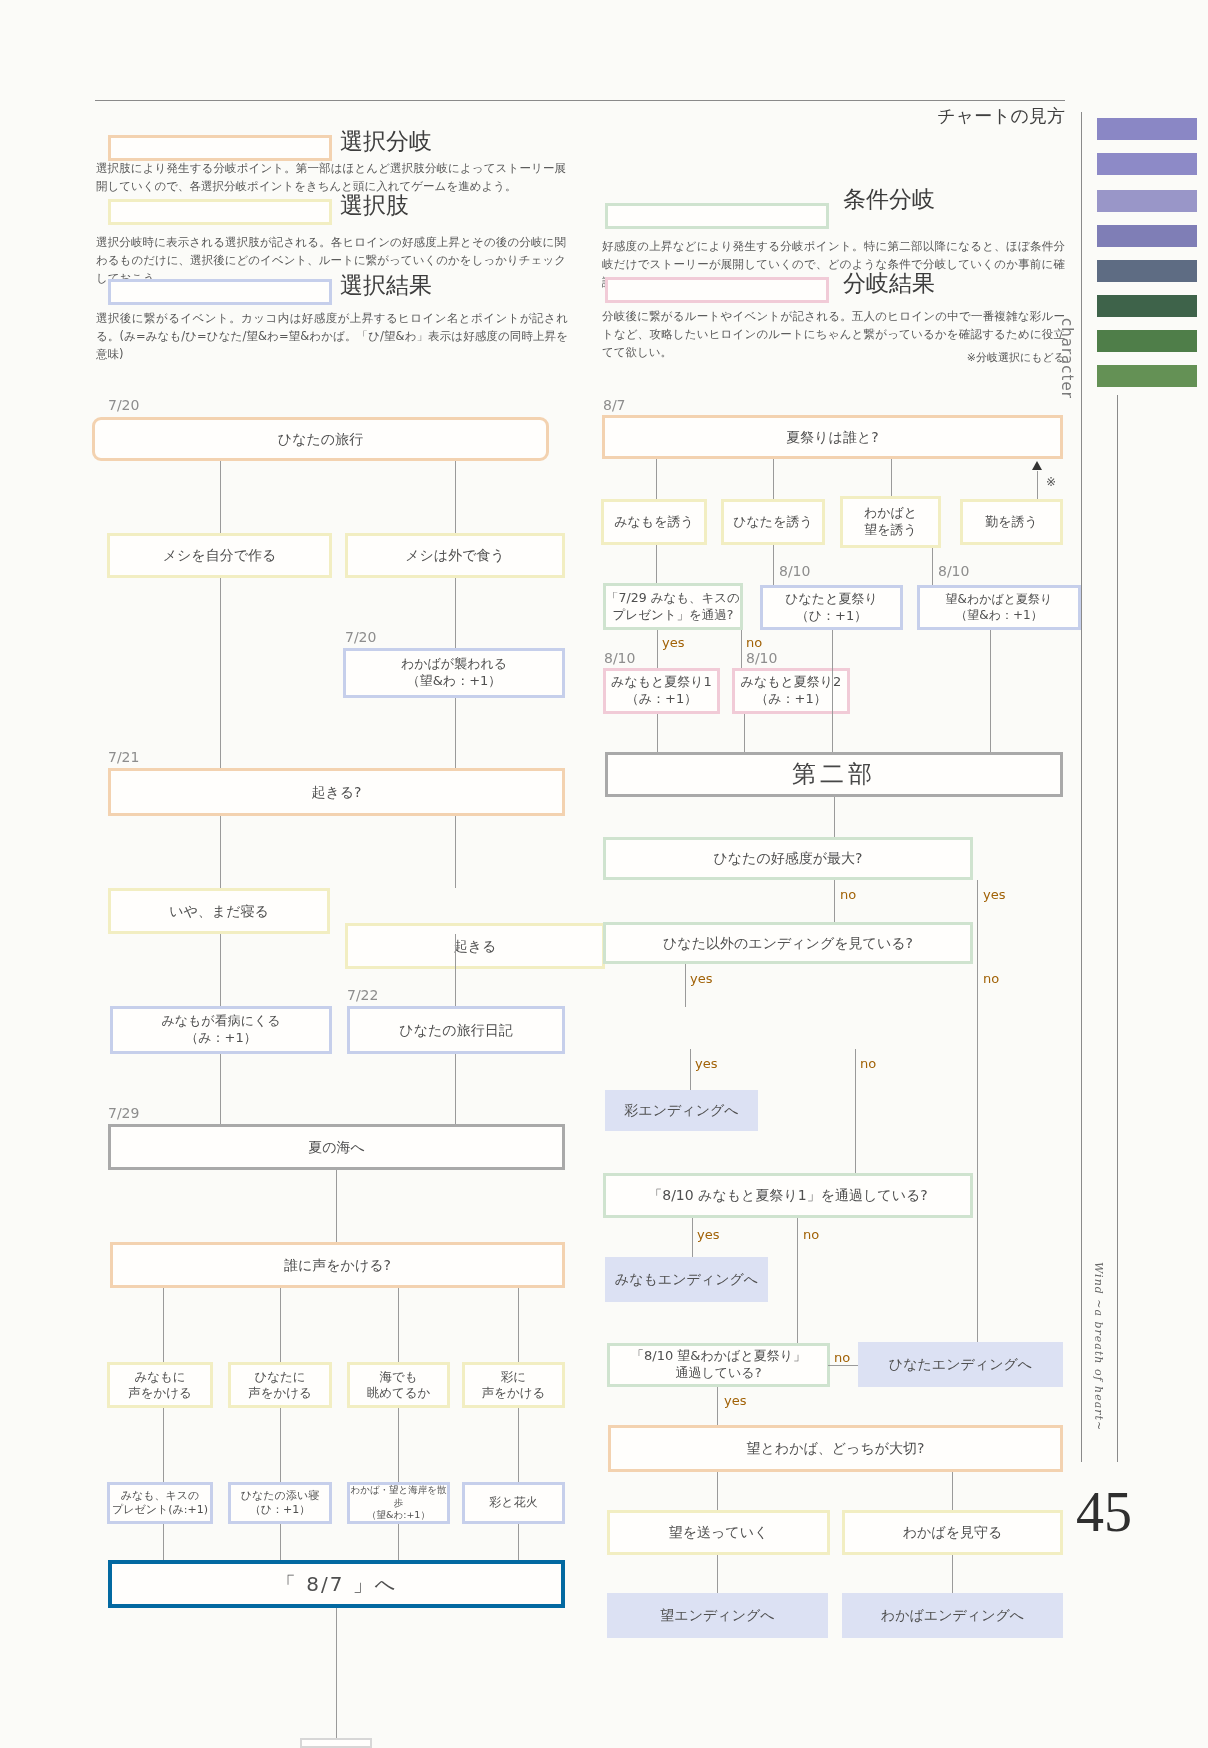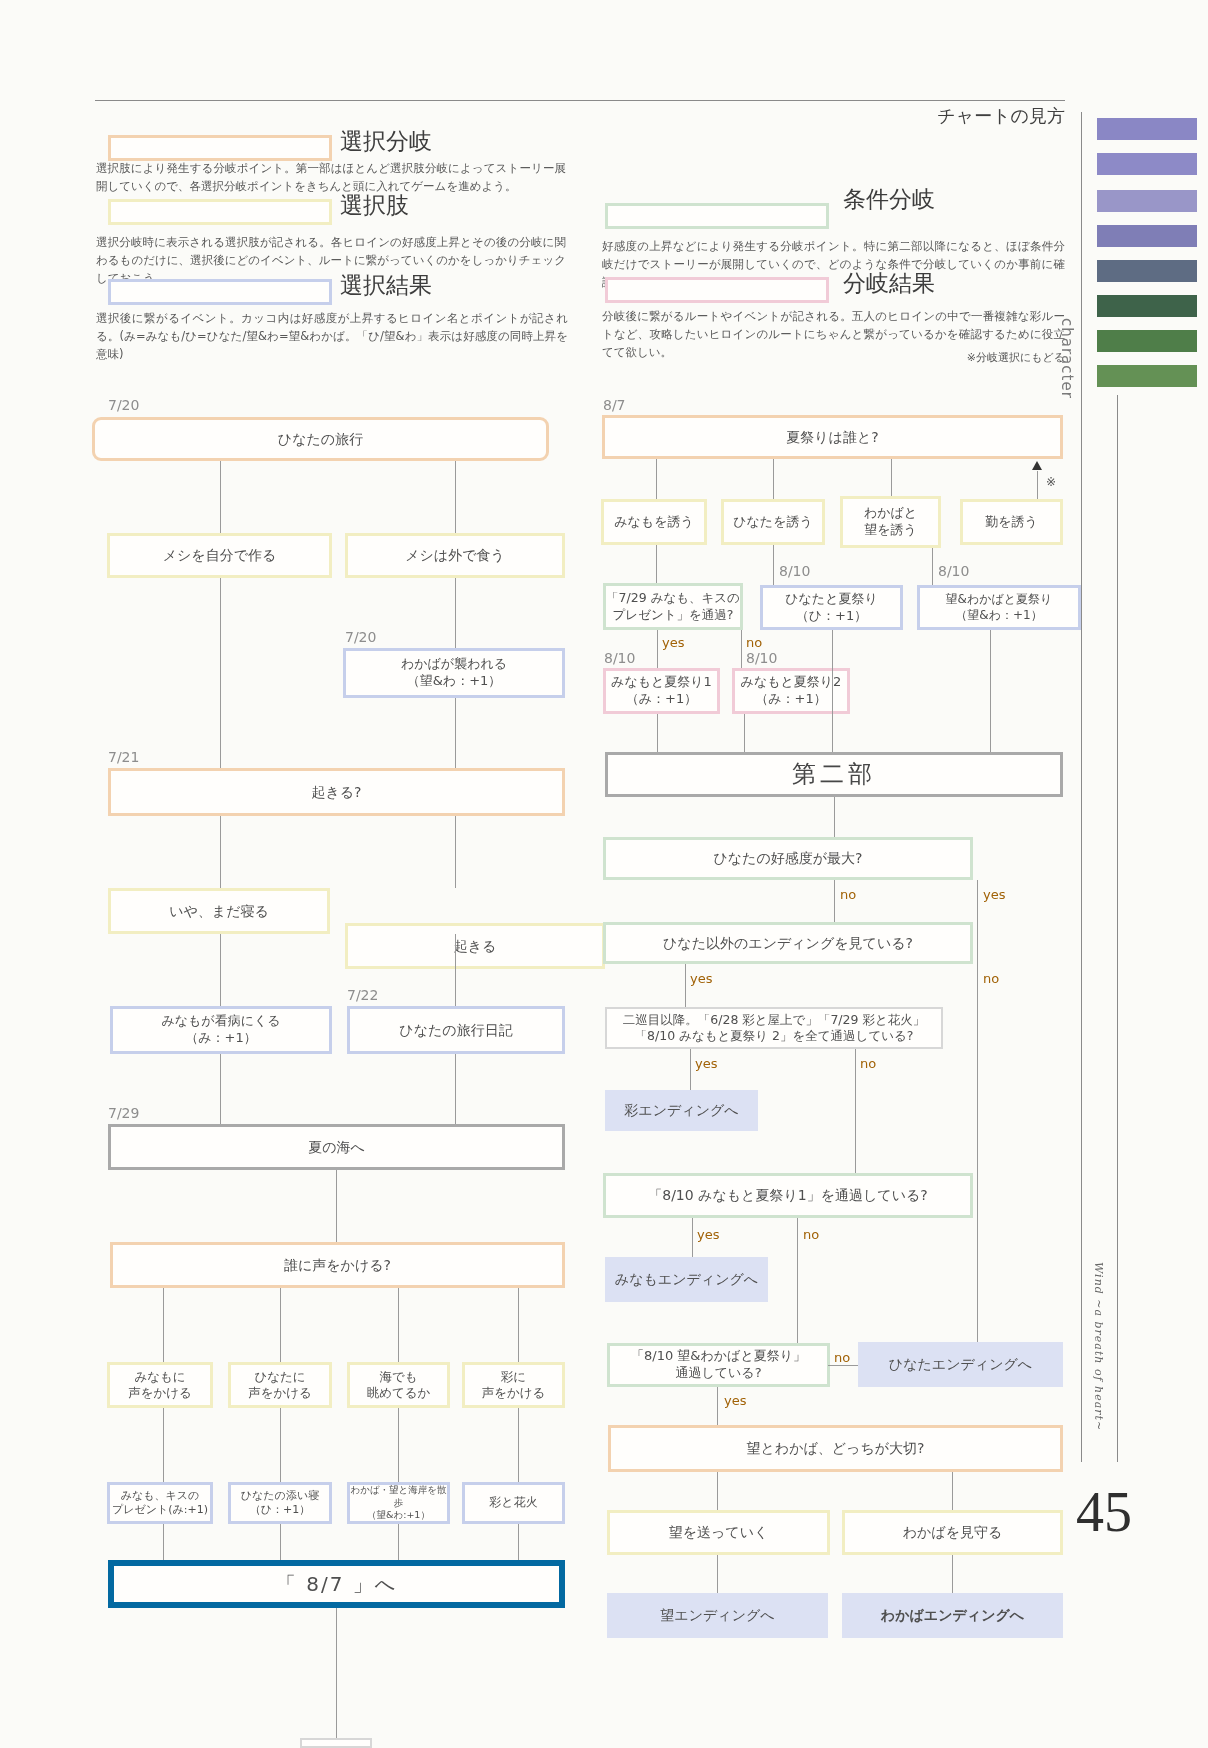--- a/index.html
+++ b/index.html
@@ -8,21 +8,21 @@
   
   .bx{position:absolute;box-sizing:border-box;display:flex;flex-direction:column;align-items:center;
       justify-content:center;text-align:center;background:#fffefc;color:#4f4f4f;font-size:14px;line-height:1.3;}
   .b-orange{border:3px solid #f3d2b0;}
   .b-yellow{border:3px solid #f2eec2;}
   .b-blue{border:3px solid #c6cfeb;}
   .b-green{border:3px solid #cfe3cf;}
   .b-pink{border:3px solid #f1cbd7;}
   .b-gray{border:3px solid #a9a9a9;}
   .b-lgray{border:2px solid #d7d7d7;}
-  .b-dark{border:6px solid #0369a1;}
+  .b-dark{border:4px solid #0369a1;}
   .fill-lav{background:#dce1f3;border:none;}
   .fs12{font-size:12px;} .fs125{font-size:12.5px;} .fs13{font-size:13px;} .fs11{font-size:11px;}
   .fs95{font-size:9.5px;} .big{font-size:24px;letter-spacing:4px;color:#474747;} .goto{font-size:20px;letter-spacing:2px;}
   
   .vl{position:absolute;width:1px;background:#9a9a9a;}
   .hl{position:absolute;height:1px;background:#9a9a9a;}
   .date{position:absolute;color:#8d8d8d;font-size:14px;line-height:1;}
   .yn{position:absolute;color:#a16207;font-size:13px;line-height:1;}
   .mark{position:absolute;color:#555;font-size:12px;line-height:1;}
   .arrowhead{position:absolute;width:0;height:0;border-left:5px solid transparent;
@@ -273,24 +273,20 @@
   <div class="vl" style="left:977px;top:880px;height:462px;"></div>
 
   <div class="bx b-green" style="left:603px;top:922px;width:370px;height:42px;">
       <div>ひなた以外のエンディングを見ている?</div>
     </div>
 
   <div class="yn" style="left:690px;top:972px;">yes</div>
   <div class="yn" style="left:983px;top:972px;">no</div>
   <div class="vl" style="left:685px;top:964px;height:43px;"></div>
 
-  <div class="bx b-lgray fs125" style="left:605px;top:1007px;width:338px;height:42px;">
-    <div>二巡目以降。「6/28 彩と屋上で」「7/29 彩と花火」</div>
-      <div>「8/10 みなもと夏祭り 2」を全て通過している?</div>
-    </div>
 
   <div class="yn" style="left:695px;top:1057px;">yes</div>
   <div class="yn" style="left:860px;top:1057px;">no</div>
   <div class="vl" style="left:690px;top:1049px;height:41px;"></div>
   <div class="vl" style="left:855px;top:1049px;height:124px;"></div>
 
   <div class="bx fill-lav" style="left:605px;top:1090px;width:153px;height:41px;">
       <div>彩エンディングへ</div>
     </div>
 
@@ -333,21 +329,21 @@
   <div class="bx b-yellow" style="left:842px;top:1510px;width:221px;height:45px;">
       <div>わかばを見守る</div>
     </div>
 
   <div class="vl" style="left:717px;top:1555px;height:38px;"></div>
   <div class="vl" style="left:952px;top:1555px;height:38px;"></div>
 
   <div class="bx fill-lav" style="left:607px;top:1593px;width:221px;height:45px;">
       <div>望エンディングへ</div>
     </div>
-  <div class="bx fill-lav" style="left:842px;top:1593px;width:221px;height:45px;font-weight:bold;">
+  <div class="bx fill-lav" style="left:842px;top:1593px;width:221px;height:45px;">
       <div>わかばエンディングへ</div>
     </div>
 
   <div class="rule" style="left:1081px;top:112px;width:1px;height:1350px;"></div>
   <div class="rule" style="left:1117px;top:395px;width:1px;height:1067px;"></div>
 
   <div class="bar" style="top: 118px; background-color: rgb(138, 135, 197);"></div>
   <div class="bar" style="top: 153px; background-color: rgb(141, 138, 199);"></div>
   <div class="bar" style="top: 190px; background-color: rgb(153, 150, 200);"></div>
   <div class="bar" style="top: 225px; background-color: rgb(127, 126, 182);"></div>

